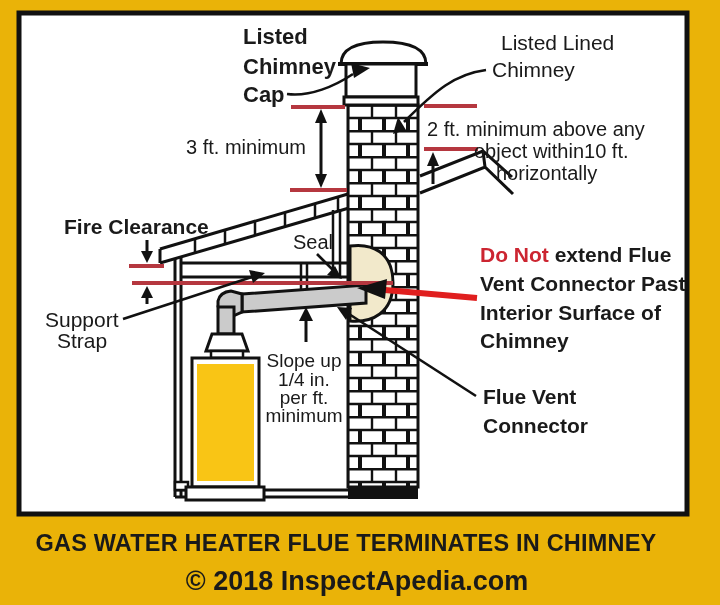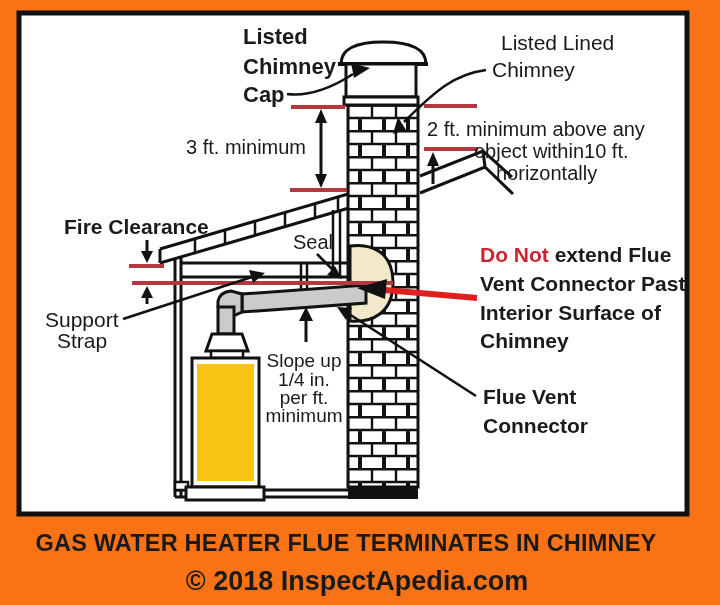--- a/index.html
+++ b/index.html
@@ -1,16 +1,16 @@
 <!DOCTYPE html>
 <html><head>
 <meta charset="utf-8">
 <style>
   html,body{margin:0;padding:0;background:#ffffff;}
-  .stage{width:720px;height:605px;position:relative;background:#f97316;overflow:hidden;}
+  .stage{width:720px;height:605px;position:relative;background:#eab308;overflow:hidden;}
   svg{display:block;}
   text{font-family:"Liberation Sans",sans-serif;fill:#1a1a1a;}
   .lbl{font-size:20px;}
   .lbl21{font-size:21px;}
   .lblb{font-size:21px;font-weight:bold;}
   .lblb22{font-size:22px;font-weight:bold;}
   .slope{font-size:19px;text-anchor:middle;}
   .title{font-size:23.5px;font-weight:bold;text-anchor:middle;letter-spacing:0.2px;}
   .copyright{font-size:27px;font-weight:bold;text-anchor:middle;}
 </style>

